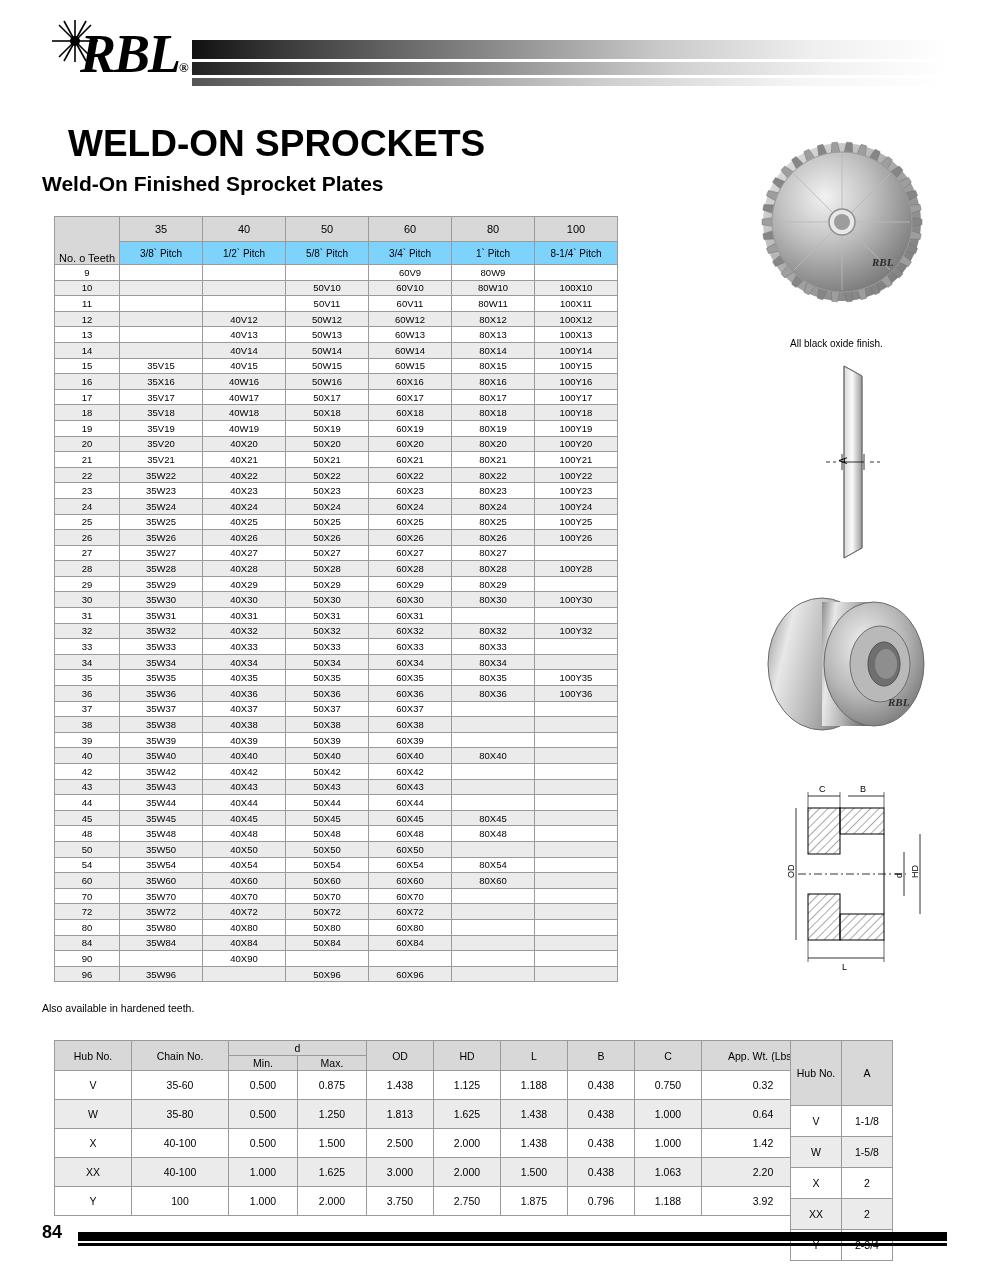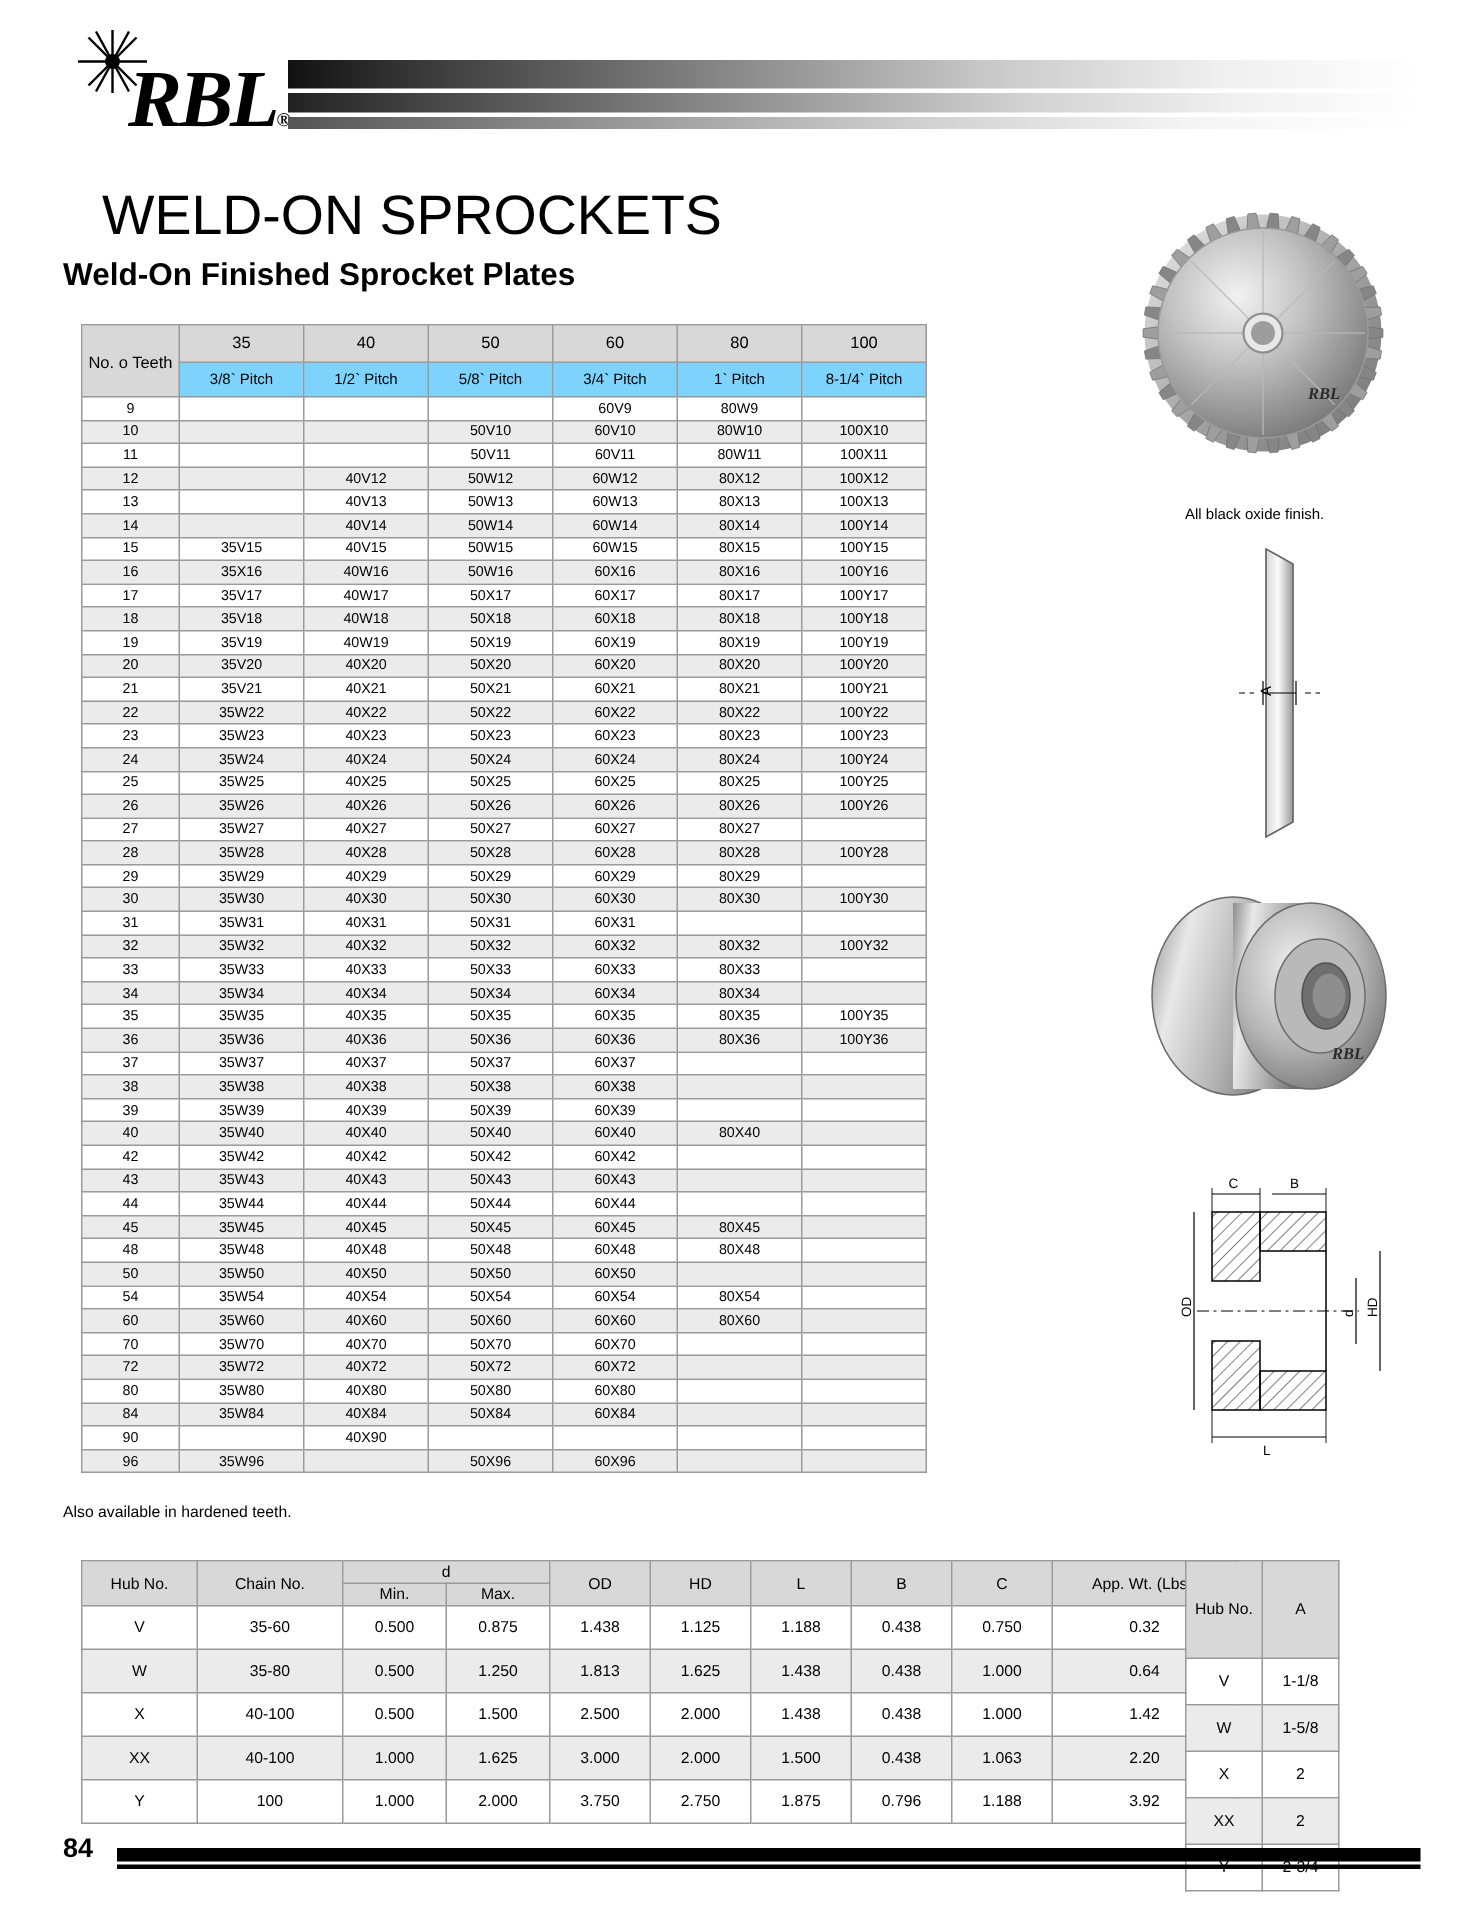--- a/index.html
+++ b/index.html
@@ -12,42 +12,42 @@
     overflow:hidden;
   }
   .page{position:relative;width:989px;height:1280px;}
 
   
   .logo-wrap{position:absolute;left:42px;top:26px;width:150px;height:62px;}
   .logo-text{
     font-family:"Liberation Serif", serif;
     font-style:italic;font-weight:bold;
     font-size:54px;letter-spacing:-2px;
-    color:#000;line-height:81px;text-align:right;
+    color:#000;line-height:56px;
     -webkit-text-stroke:0px;
   }
   .logo-reg{font-size:13px;font-style:normal;vertical-align:baseline;}
   .starburst{position:absolute;left:10px;top:-6px;width:46px;height:42px;}
 
   .grad-bar-1{
     position:absolute;left:192px;top:40px;width:755px;height:19px;
     background:linear-gradient(to right,#111 0%,#3a3a3a 12%,#7d7d7d 35%,#c9c9c9 62%,#efefef 82%,#ffffff 100%);
   }
   .grad-bar-2{
     position:absolute;left:192px;top:62px;width:755px;height:13px;
     background:linear-gradient(to right,#222 0%,#4a4a4a 14%,#8a8a8a 38%,#d2d2d2 65%,#f2f2f2 85%,#ffffff 100%);
   }
   .grad-bar-3{
     position:absolute;left:192px;top:78px;width:755px;height:8px;
     background:linear-gradient(to right,#555 0%,#8f8f8f 25%,#cfcfcf 55%,#f5f5f5 80%,#ffffff 100%);
   }
 
   h1.title{
     position:absolute;left:68px;top:123px;margin:0;
-    font-size:37px;font-weight:normal;letter-spacing:0px;
+    font-size:37px;font-weight:bold;letter-spacing:0px;
   }
   h2.subtitle{
     position:absolute;left:42px;top:172px;margin:0;
     font-size:21px;font-weight:bold;
   }
 
   
   .main-table-wrap{position:absolute;left:54px;top:216px;}
   table.main{
     border-collapse:collapse;
@@ -60,21 +60,21 @@
     padding:0;
     height:14.6px;
     font-weight:normal;
     width:82px;
   }
   table.main td.teeth, table.main th.teeth{width:64px;}
   table.main tr.hdr1 th{height:24px;font-size:11px;background:#d8d8d8;}
   table.main tr.hdr2 th{height:22px;font-size:10px;background:#7dd3fc;}
   table.main th.teeth-head{
     background:#d8d8d8;font-size:10px;vertical-align:bottom;
-    padding-bottom:16px;
+    padding-bottom:0;
   }
   table.main tbody tr:nth-child(odd) td{background:#ffffff;}
   table.main tbody tr:nth-child(even) td{background:#ebebeb;}
   table.main tbody td.teeth{font-size:9.5px;}
 
   
   .sprocket-img{
     position:absolute;left:760px;top:140px;width:165px;height:165px;
   }
   .finish-note{

